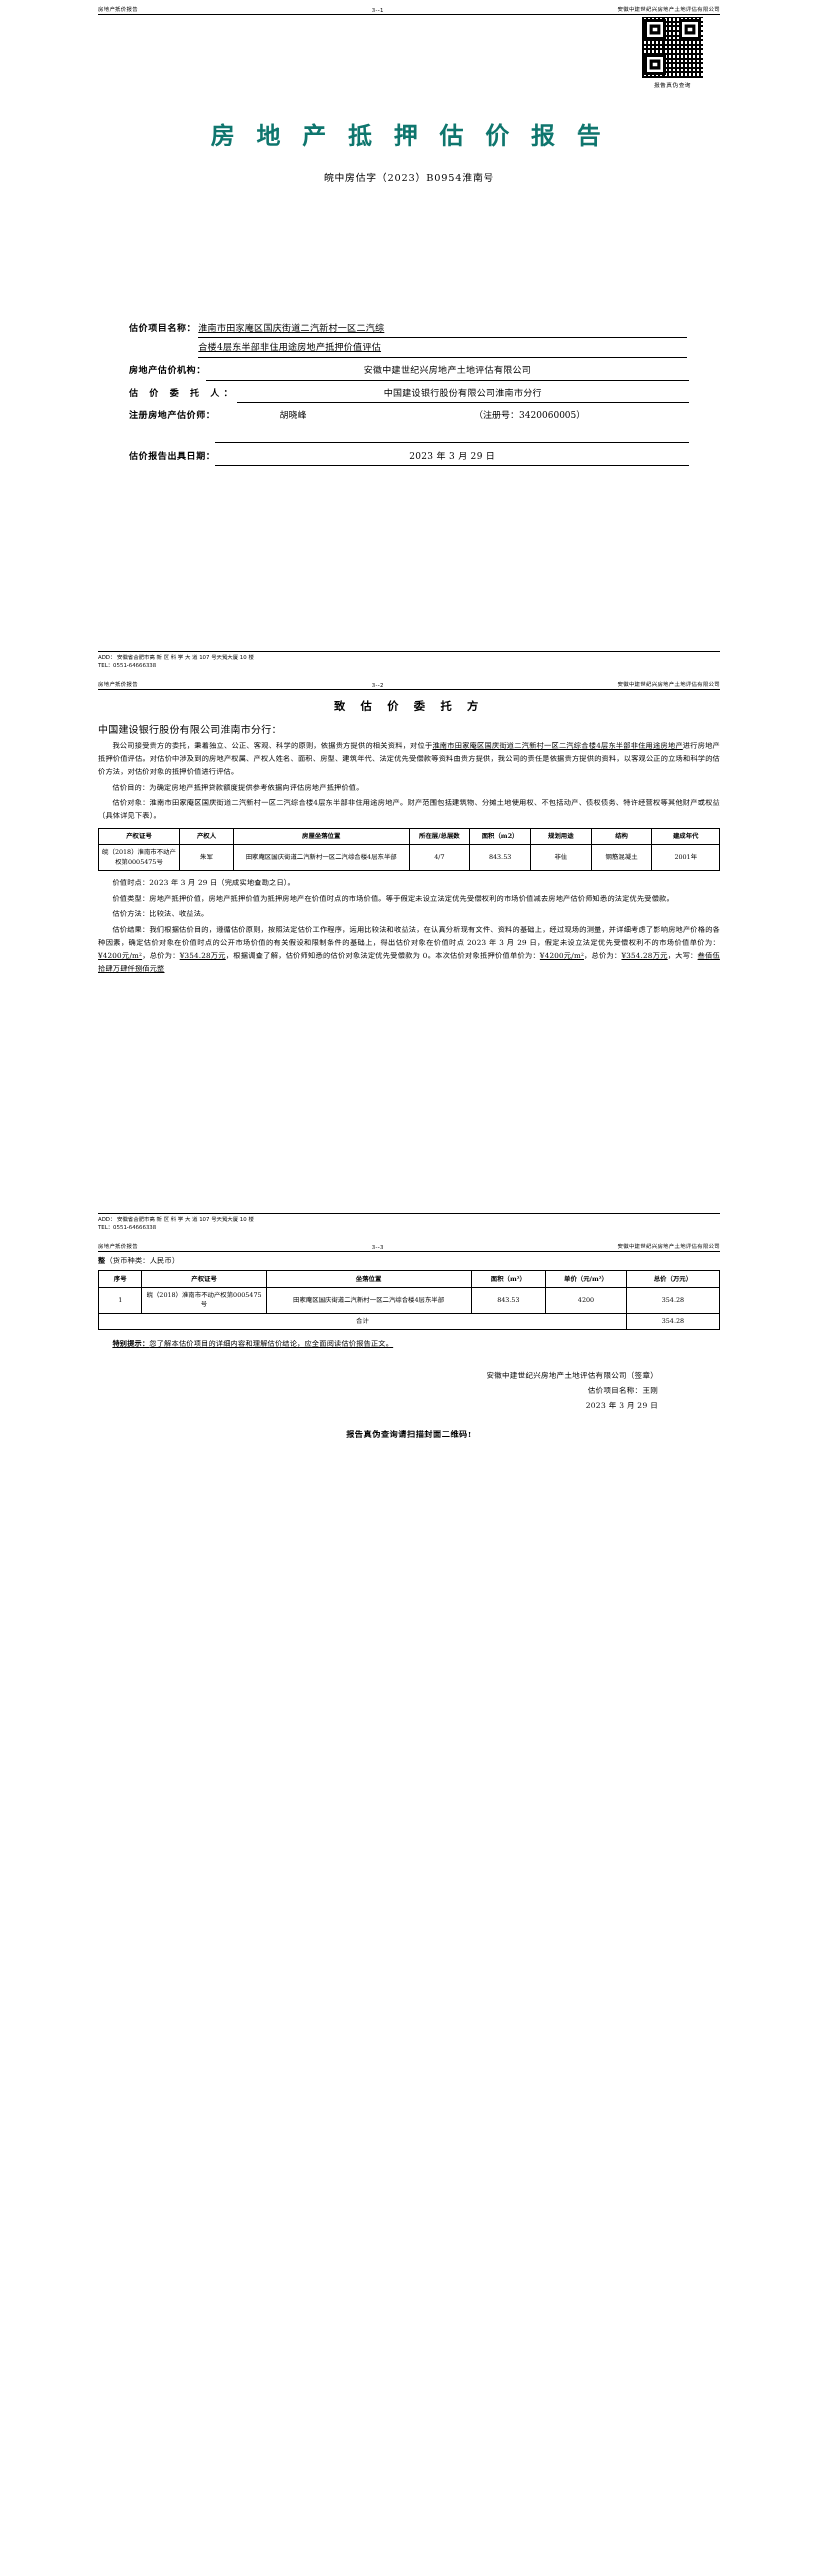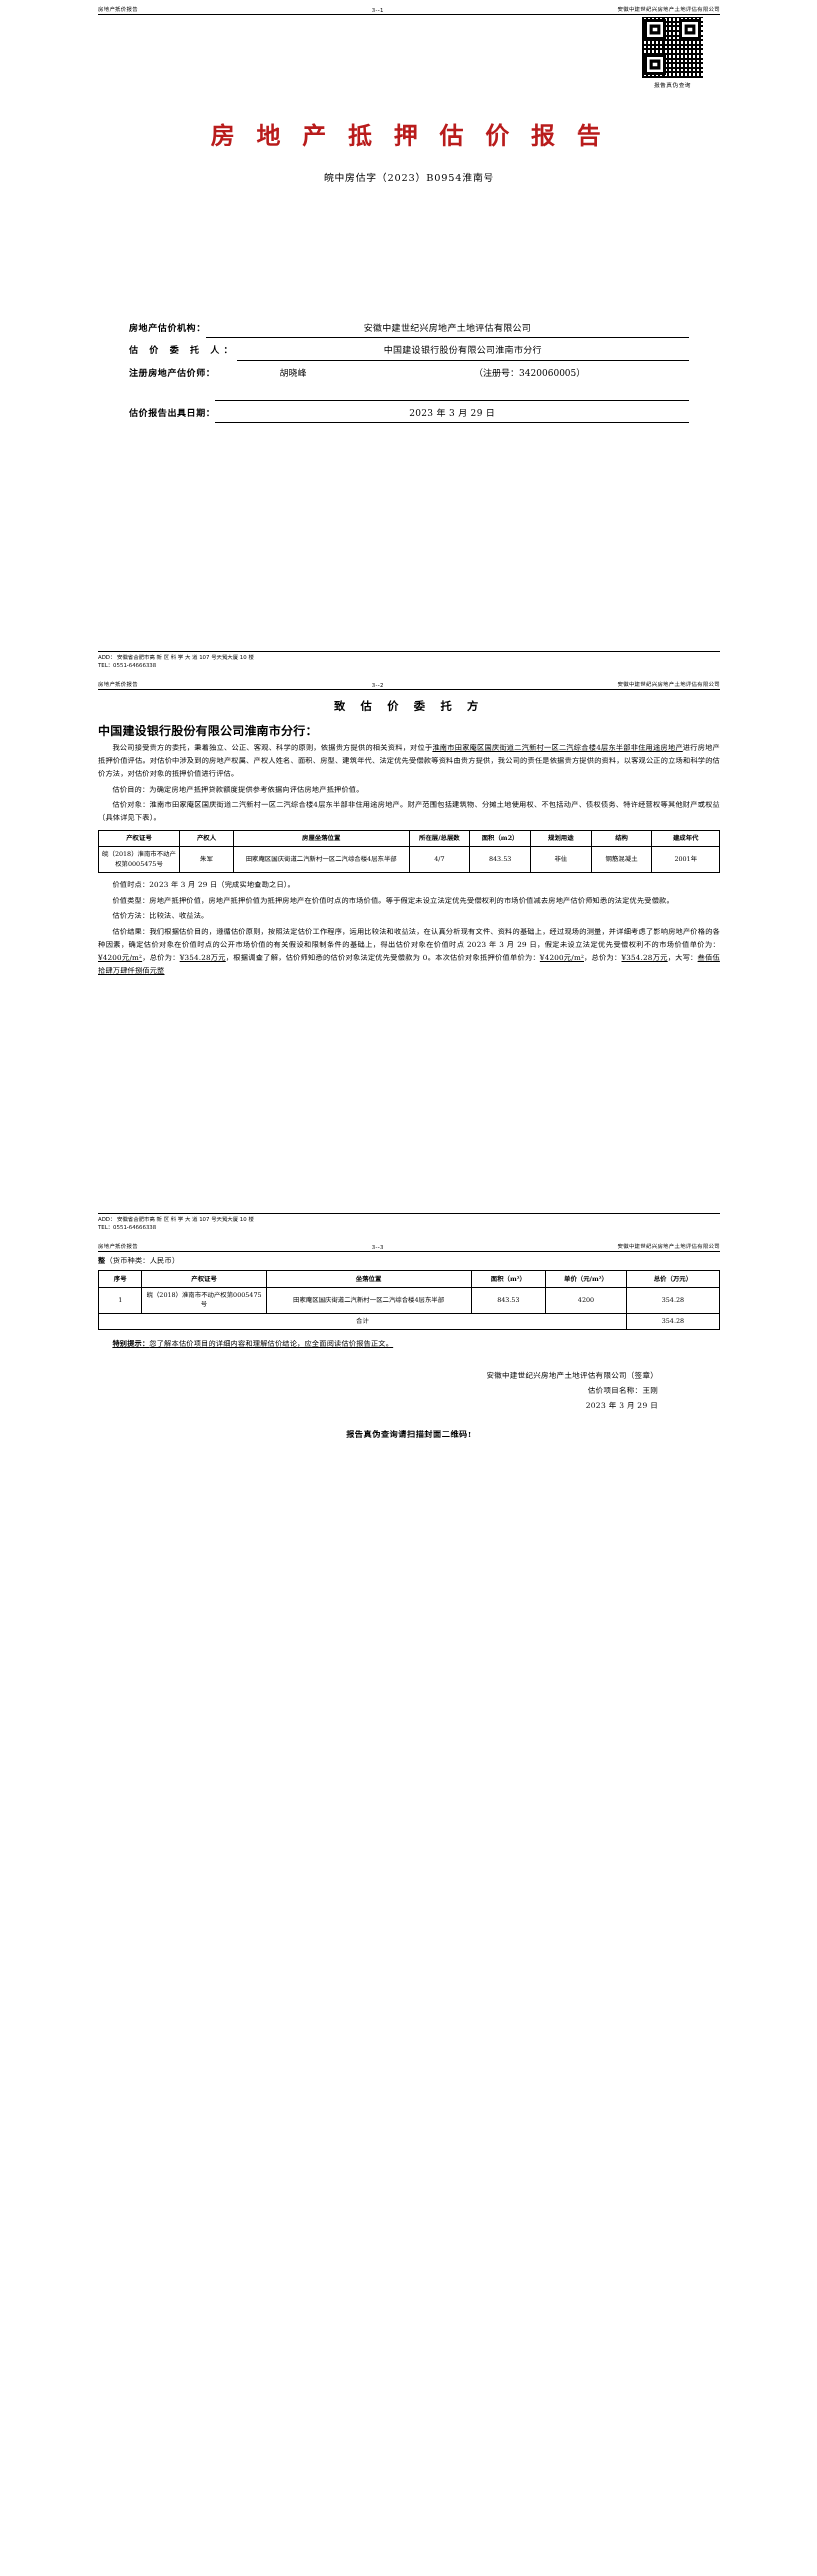--- a/index.html
+++ b/index.html
@@ -109,21 +109,21 @@
   }
 
   
   .cover-title {
     margin-top: 101px;
     text-align: center;
     font-family: "DejaVu Serif", "Liberation Serif", serif;
     font-weight: bold;
     font-size: 24px;
     letter-spacing: 6.7px;
-    color: #b91c1c;
+    color: #0f766e;
   }
   .cover-code {
     margin-top: 18.5px;
     text-align: center;
     font-size: 9.8px;
     letter-spacing: 0.8px;
     color: #000;
     font-family: "DejaVu Serif", "Liberation Serif", serif;
   }
 
@@ -180,22 +180,22 @@
     font-family: "DejaVu Serif", "Liberation Serif", serif;
   }
   .section-title {
     text-align: center;
     font-size: 11.3px;
     font-weight: bold;
     letter-spacing: 5.7px;
     margin: 7.2px 0 7.2px 0;
   }
   .p-strong {
-    font-size: 12px;
-    font-weight: bold;
+    font-size: 10px;
+    font-weight: normal;
     margin: 4.1px 0 3.1px 0;
     letter-spacing: 0.2px;
   }
   .p {
     font-size: 7.2px;
     line-height: 1.85;
     text-indent: 2em;
     margin: 2.1px 0;
     text-align: justify;
     letter-spacing: 0.2px;
@@ -281,20 +281,27 @@
         <div class="qr-corner-bl"></div>
       </div>
       <div class="qr-caption">报告真伪查询</div>
     </div>
 
     <div class="cover-title">房 地 产 抵 押 估 价 报 告</div>
     <div class="cover-code">皖中房估字（2023）B0954淮南号</div>
 
     <div class="cover-fields">
 
+      <div class="cf-row">
+        <div class="cf-label">估价项目名称：</div>
+        <div class="cf-value twoline">
+          <span class="cf-underline-line u">淮南市田家庵区国庆街道二汽新村一区二汽综</span>
+          <span class="cf-underline-line u">合楼4层东半部非住用途房地产抵押价值评估</span>
+        </div>
+      </div>
 
       <div class="cf-row">
         <div class="cf-label">房地产估价机构：</div>
         <div class="cf-value">安徽中建世纪兴房地产土地评估有限公司</div>
       </div>
 
       <div class="cf-row">
         <div class="cf-label spread">估 价 委 托 人：</div>
         <div class="cf-value">中国建设银行股份有限公司淮南市分行</div>
       </div>

